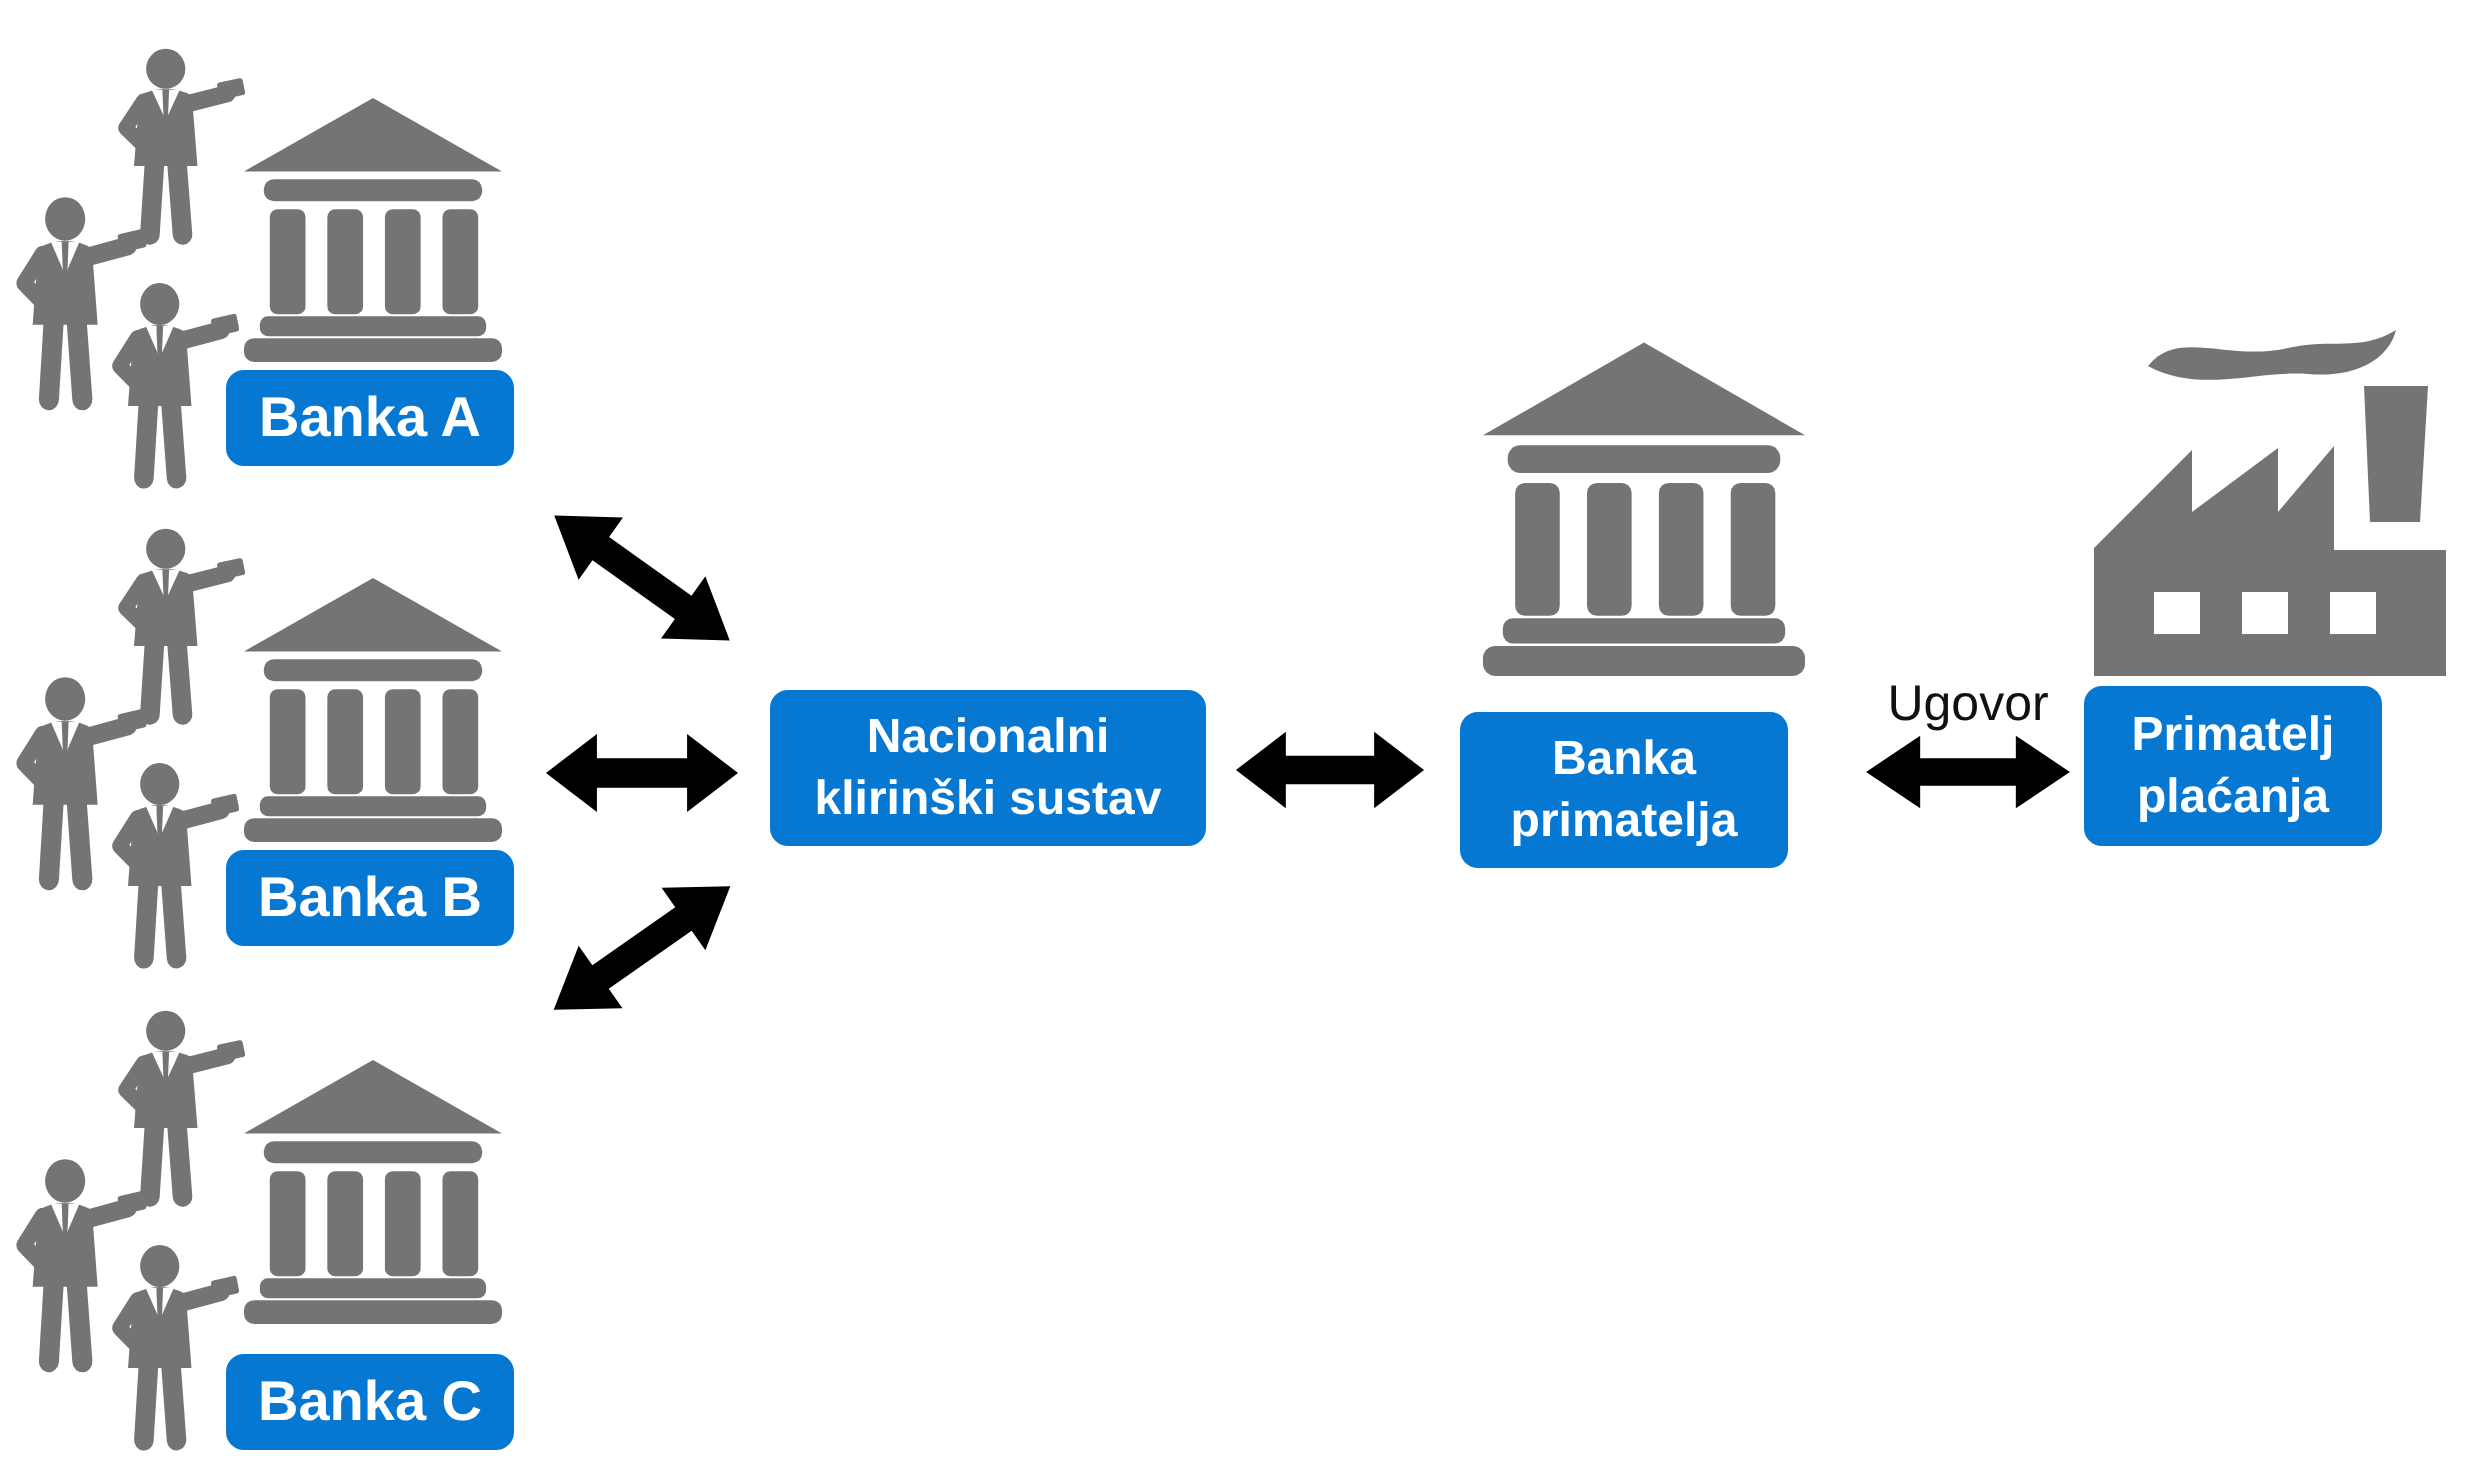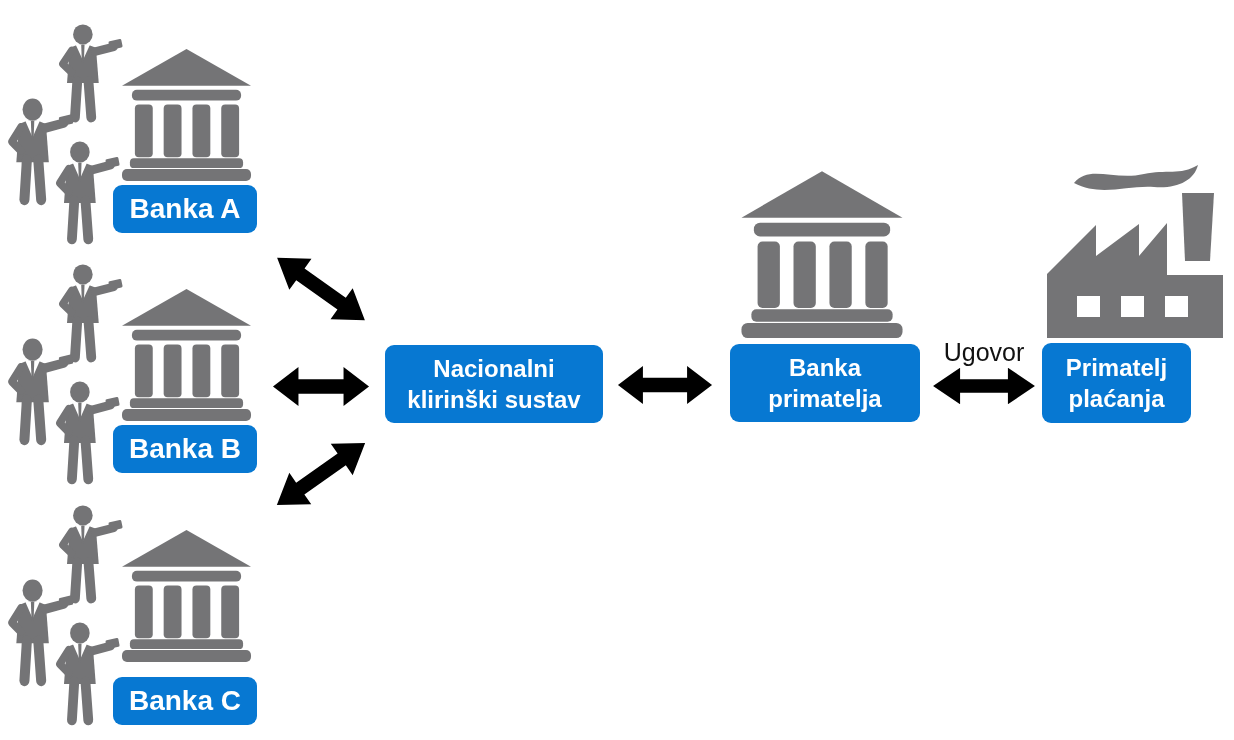--- a/index.html
+++ b/index.html
@@ -144,21 +144,21 @@
   <div class="box lg" style="left:385px;top:345px;width:218px;height:78px">Nacionalni
 klirinški sustav</div>
 
   <svg class="arrow" style="left:617px;top:364px;width:96px;height:42px" viewBox="0 0 100 44" preserveAspectRatio="none">
       <use href="#sym-dblarrow"></use>
     </svg>
 
   <svg class="abs icon" style="left:739px;top:170px" width="166" height="168">
       <use href="#sym-bank"></use>
     </svg>
-  <div class="box lg" style="left:730px;top:344px;width:190px;height:78px">Banka
+  <div class="box lg" style="left:730px;top:356px;width:164px;height:78px">Banka
 primatelja</div>
 
   <div class="contract-label" style="left:920px;top:340px;width:128px">Ugovor</div>
   <svg class="arrow yellow" style="left:932px;top:366px;width:104px;height:40px" viewBox="0 0 100 44" preserveAspectRatio="none">
       <use href="#sym-dblarrow"></use>
     </svg>
 
   <svg class="abs icon" style="left:1044px;top:161px" width="182" height="180">
       <use href="#sym-factory"></use>
     </svg>

